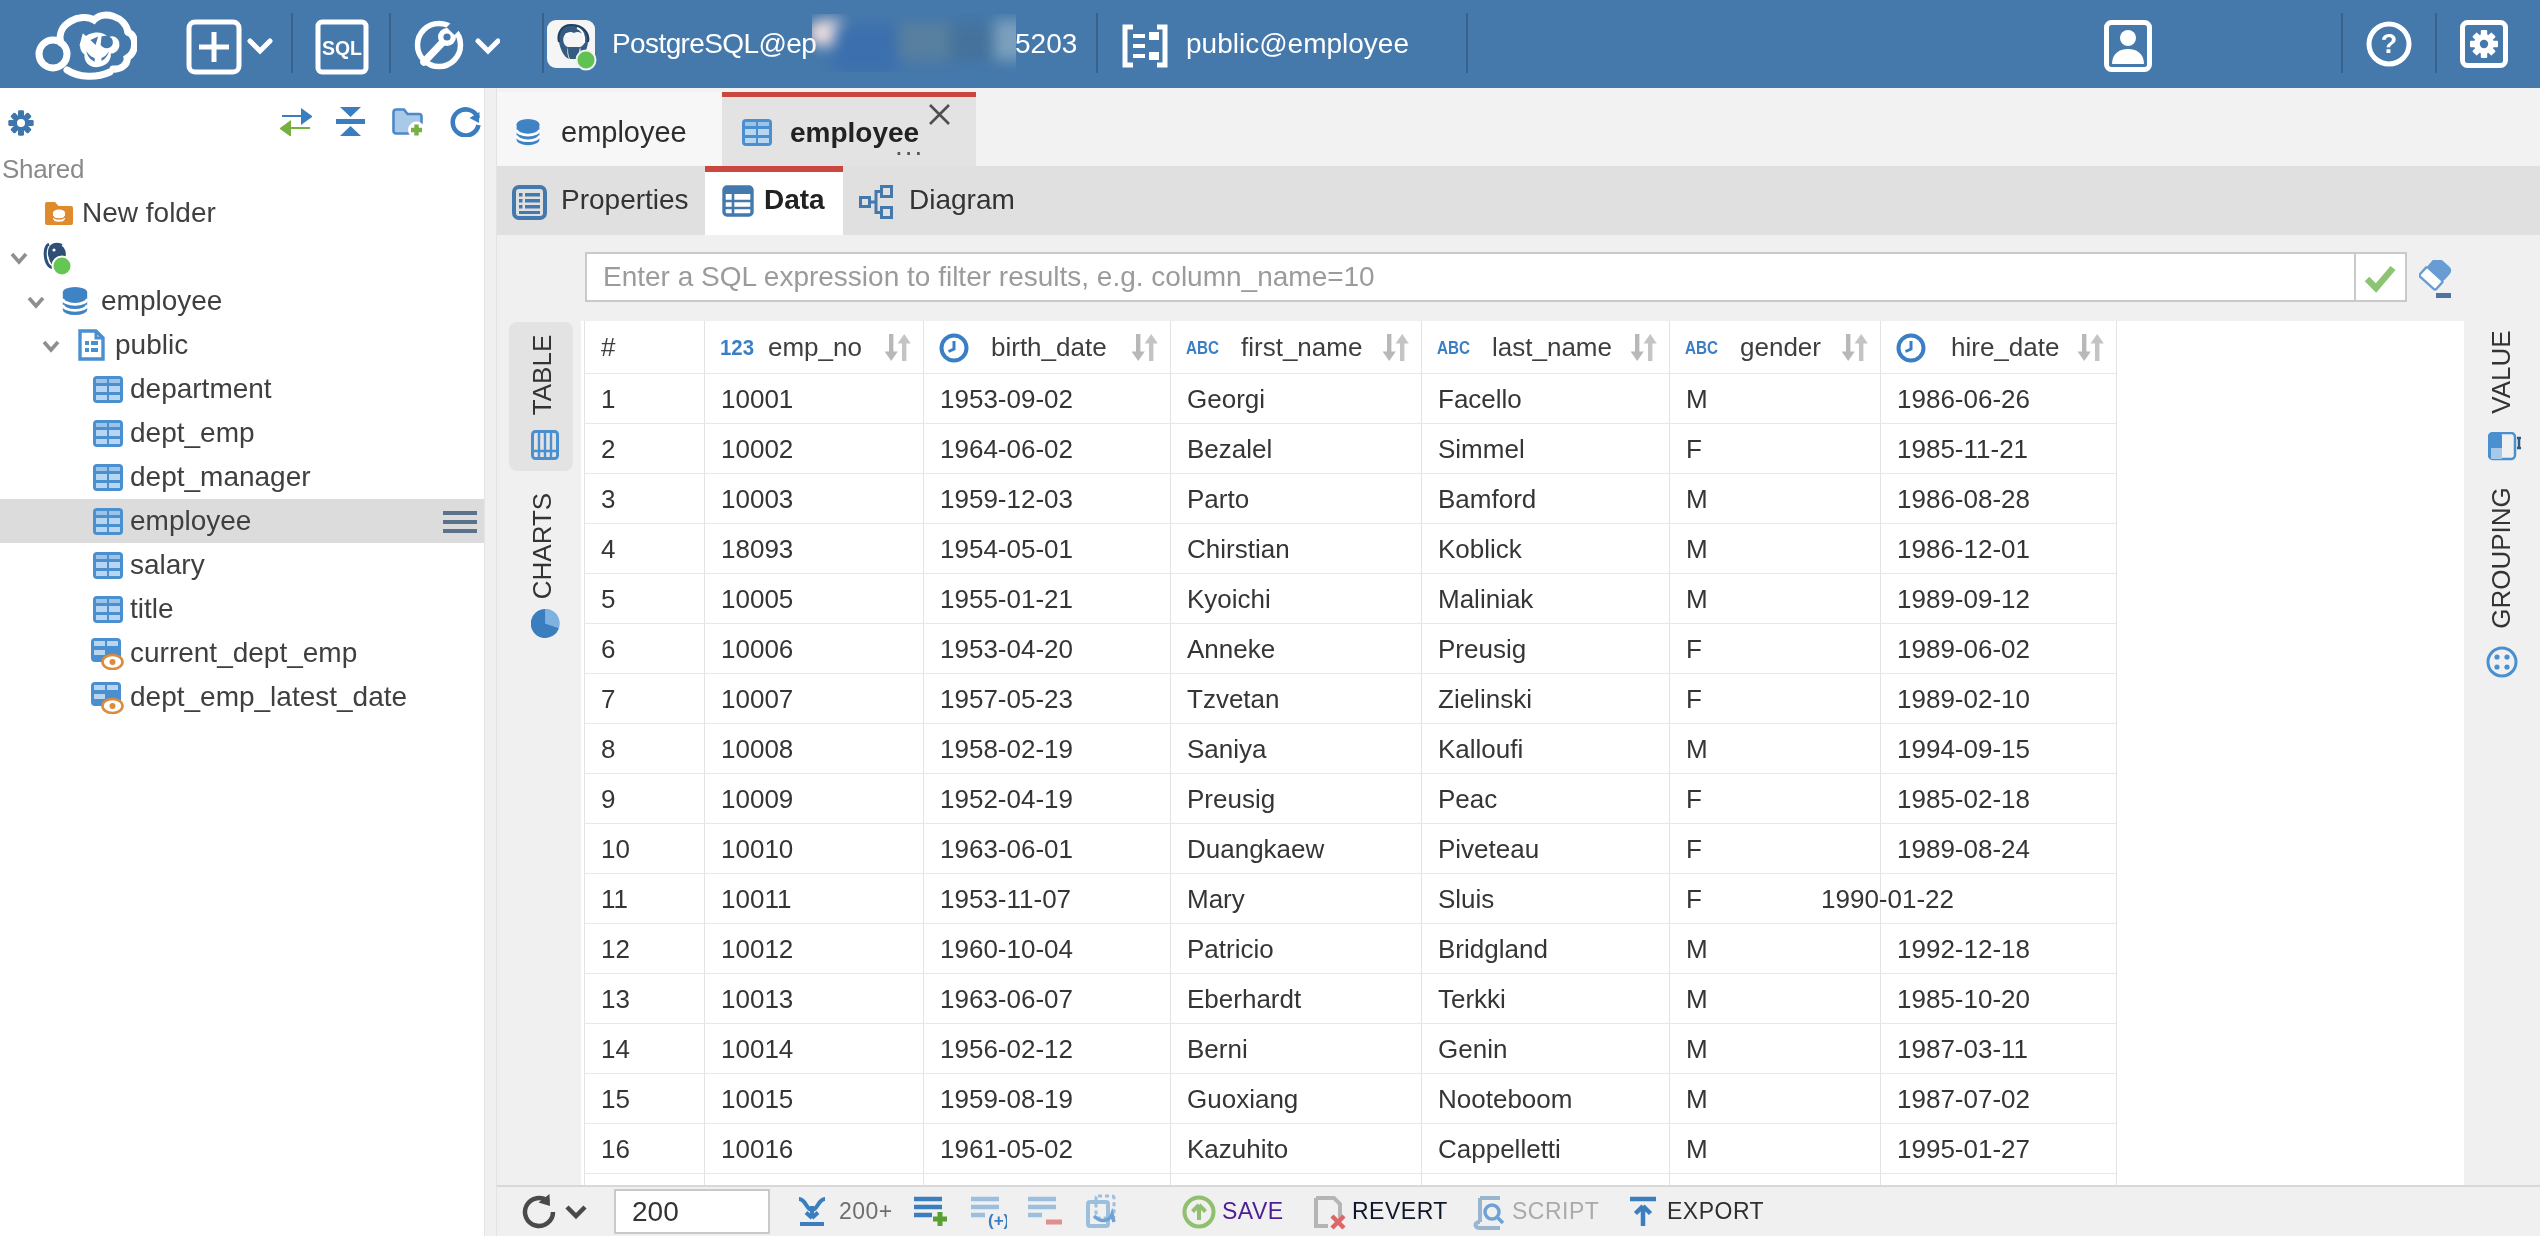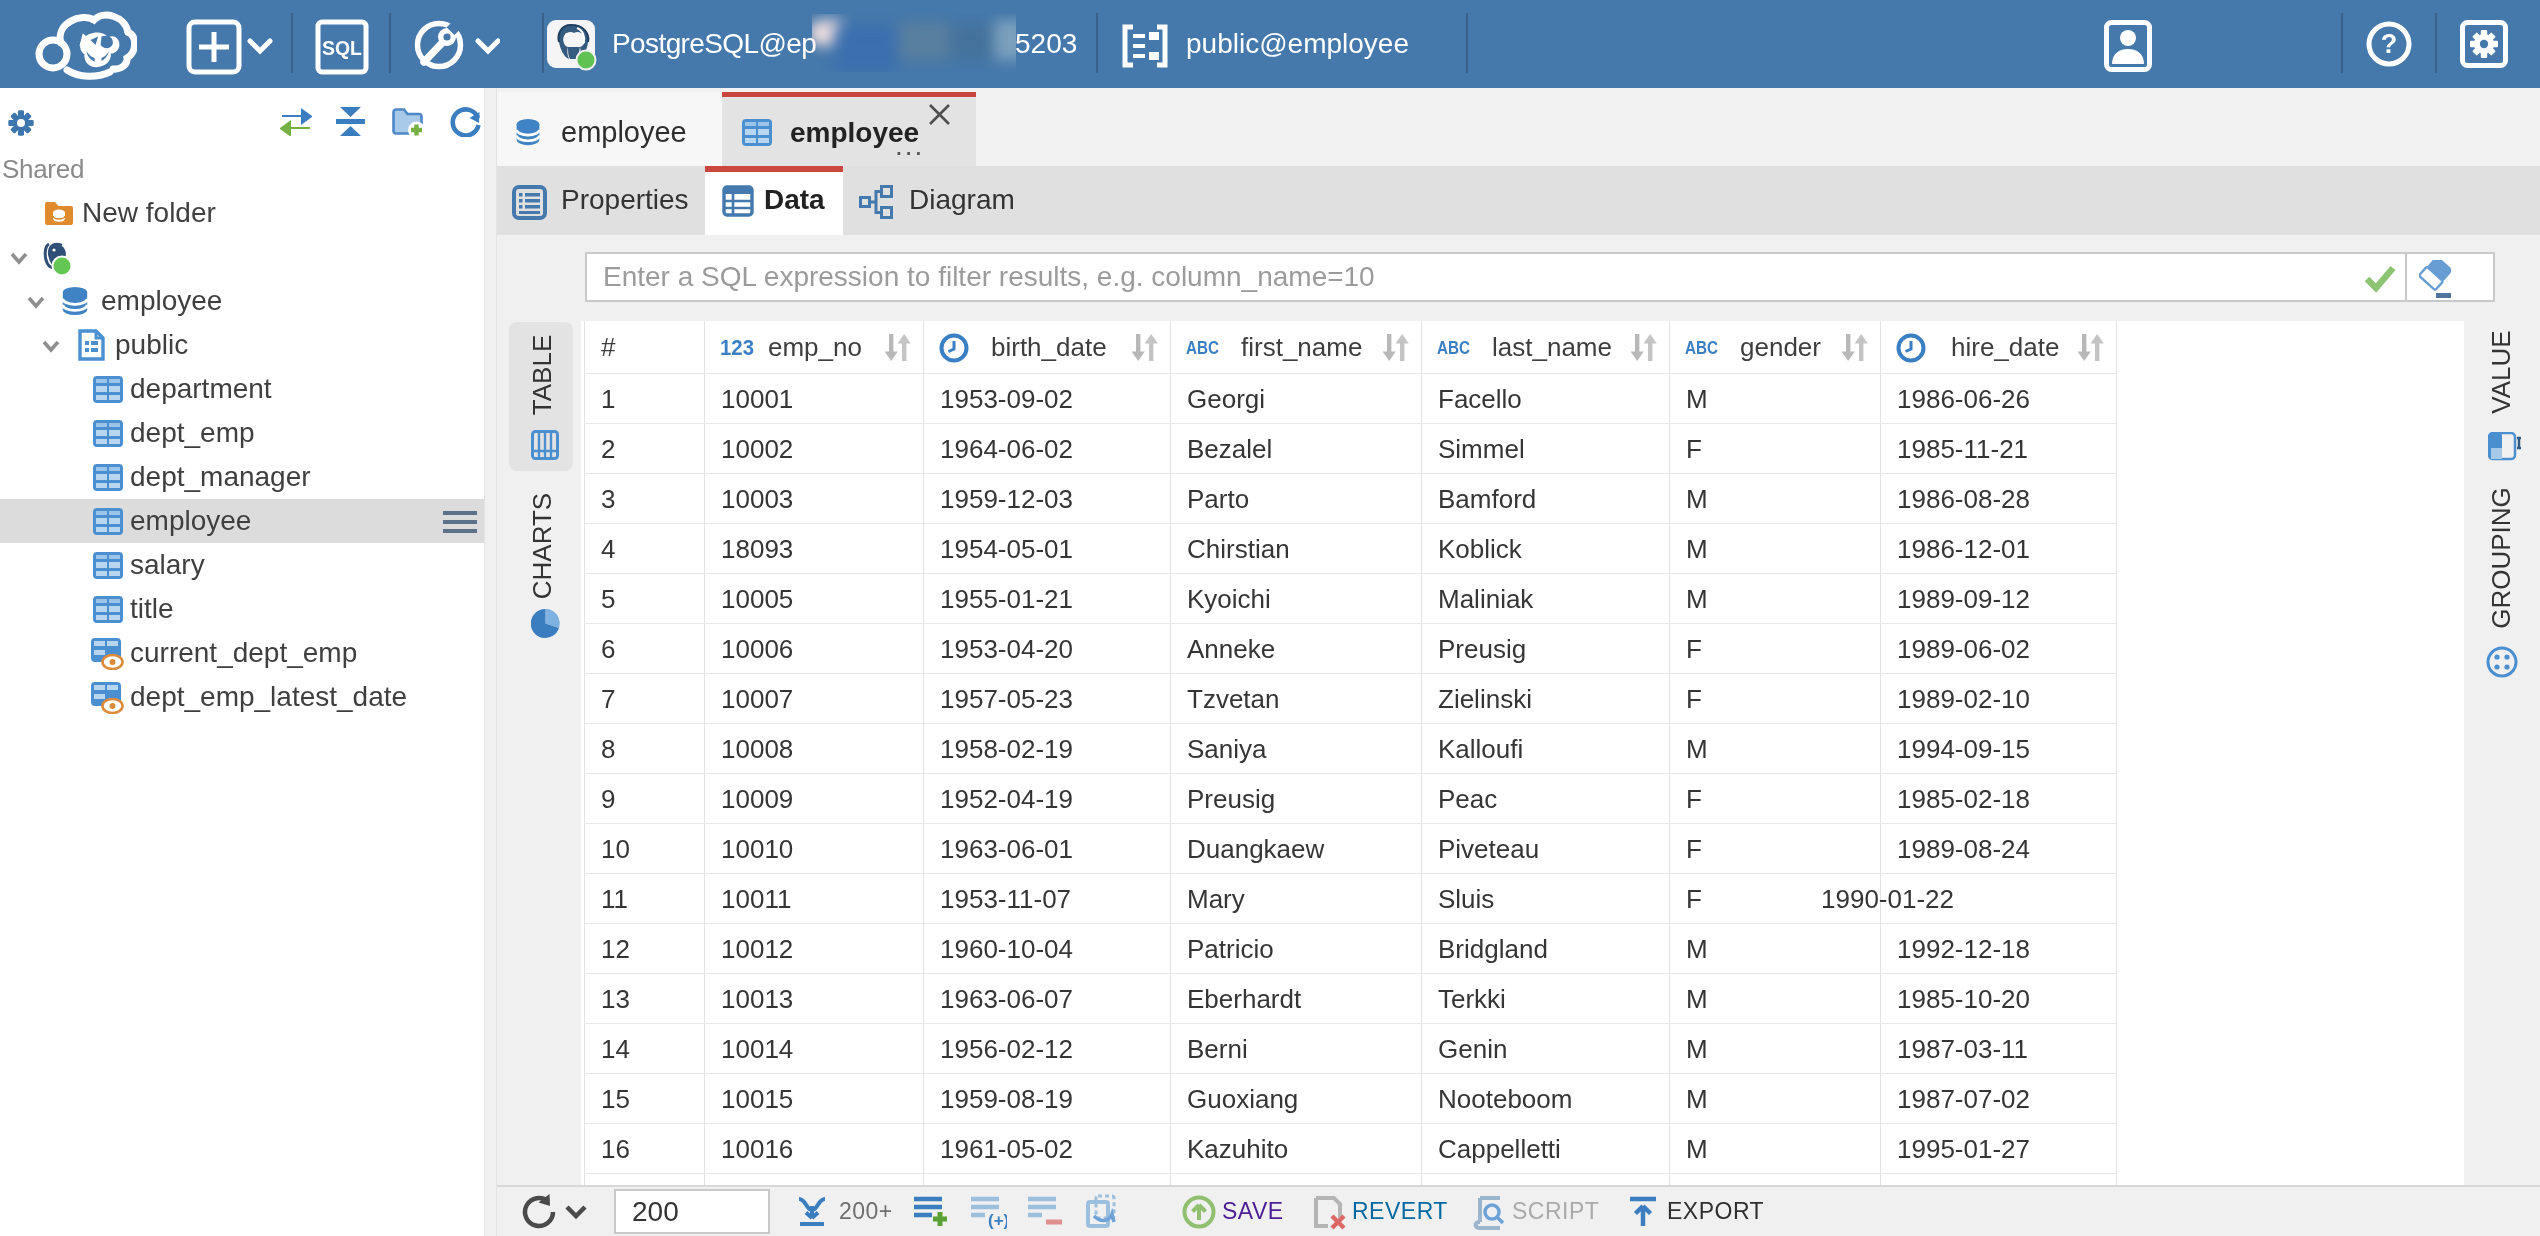--- a/index.html
+++ b/index.html
@@ -15,21 +15,21 @@
 .chev{position:absolute;width:22px;height:22px}
 
 #main{position:absolute;left:497px;top:88px;width:2043px;height:1148px;background:#fff}
 #tabbar{position:absolute;left:0;top:0;width:2043px;height:78px;background:#f2f2f2}
 .tab1{position:absolute;left:0;top:4px;width:225px;height:74px;background:#f7f7f7}
 .tab2{position:absolute;left:225px;top:4px;width:254px;height:74px;background:#e3e3e3;border-top:5px solid #c9473f}
 .tabtxt{font-size:29px;color:#2e2e2e}
 #subtabs{position:absolute;left:0;top:78px;width:2043px;height:69px;background:#e0e0e0}
 .datatab{position:absolute;left:208px;top:0;width:138px;height:69px;background:#fff;border-top:6px solid #c9473f}
 #filterzone{position:absolute;left:0;top:147px;width:2043px;height:86px;background:#f0f0f0}
-#finput{position:absolute;left:88px;top:17px;width:1910px;height:50px;background:#fff;border:2px solid #c9c9c9;font-size:28px;color:#9b9b9b;line-height:46px;padding-left:16px}
+#finput{position:absolute;left:88px;top:17px;width:1771px;height:50px;background:#fff;border:2px solid #c9c9c9;font-size:28px;color:#9b9b9b;line-height:46px;padding-left:16px}
 #fcheck{position:absolute;left:1859px;top:17px;width:51px;height:50px;background:#fff;border:2px solid #c9c9c9;border-left:none}
 #gridwrap{position:absolute;left:0;top:233px;width:1967px;height:864px;background:#fff;border-radius:0 14px 0 0}
 #lstrip{position:absolute;left:0;top:233px;width:84px;height:864px;background:#f0f0f0}
 #rstrip{position:absolute;left:1967px;top:233px;width:76px;height:864px;background:#f0f0f0}
 #btoolbar{position:absolute;left:0;top:1097px;width:2043px;height:51px;background:#f0f0f0;border-top:2px solid #d8d8d8}
 .vlabel{position:absolute;white-space:nowrap;font-size:26px;color:#333;transform:translate(-50%,-50%) rotate(-90deg)}
 
 .gv{position:absolute;top:233px;width:1px;height:864px;background:#e3e3e3}
 .gh{position:absolute;height:1px;background:#e8e8e8}
 .gcell{position:absolute;height:50px;line-height:50px;font-size:26px;color:#353535;white-space:nowrap;overflow:hidden}
@@ -669,21 +669,21 @@
 <svg class="abs" style="left:684px;top:7px" width="36" height="36" viewBox="0 0 36 36">
 <circle cx="18" cy="18" r="14.5" fill="none" stroke="#8fbf6f" stroke-width="4"></circle>
 <path d="M18 26 V11 M18 11 L11.5 17.5 M18 11 L24.5 17.5" fill="none" stroke="#8fbf6f" stroke-width="4"></path>
 </svg>
 <div class="toolt" style="left:725px;color:#4c1d95">SAVE</div>
 <svg class="abs" style="left:813px;top:7px" width="36" height="36" viewBox="0 0 36 36">
 <path d="M6 4 H24 L30 10 V24" fill="none" stroke="#b5b5b5" stroke-width="4"></path>
 <path d="M6 4 V32 H18" fill="none" stroke="#b5b5b5" stroke-width="4"></path>
 <path d="M22 22 L34 34 M34 22 L22 34" stroke="#d66" stroke-width="4.5"></path>
 </svg>
-<div class="toolt" style="left:855px;color:#0369a1">REVERT</div>
+<div class="toolt" style="left:855px;color:#0f172a">REVERT</div>
 <svg class="abs" style="left:973px;top:7px" width="36" height="36" viewBox="0 0 36 36">
 <path d="M10 4 H30 M10 4 V28 M10 28 C4 28 4 34 10 34 H30" fill="none" stroke="#9ab6cf" stroke-width="4"></path>
 <circle cx="22" cy="18" r="7" fill="none" stroke="#6fa3d8" stroke-width="3.5"></circle>
 <path d="M27 23 L33 29" stroke="#6fa3d8" stroke-width="3.5"></path>
 </svg>
 <div class="toolt" style="left:1015px;color:#aaa">SCRIPT</div>
 <svg class="abs" style="left:1128px;top:7px" width="36" height="36" viewBox="0 0 36 36">
 <path d="M5 5 H31" stroke="#3a7ec0" stroke-width="4.5"></path>
 <path d="M18 32 V12 M18 12 L10.5 19.5 M18 12 L25.5 19.5" fill="none" stroke="#3a7ec0" stroke-width="4.5"></path>
 </svg>

